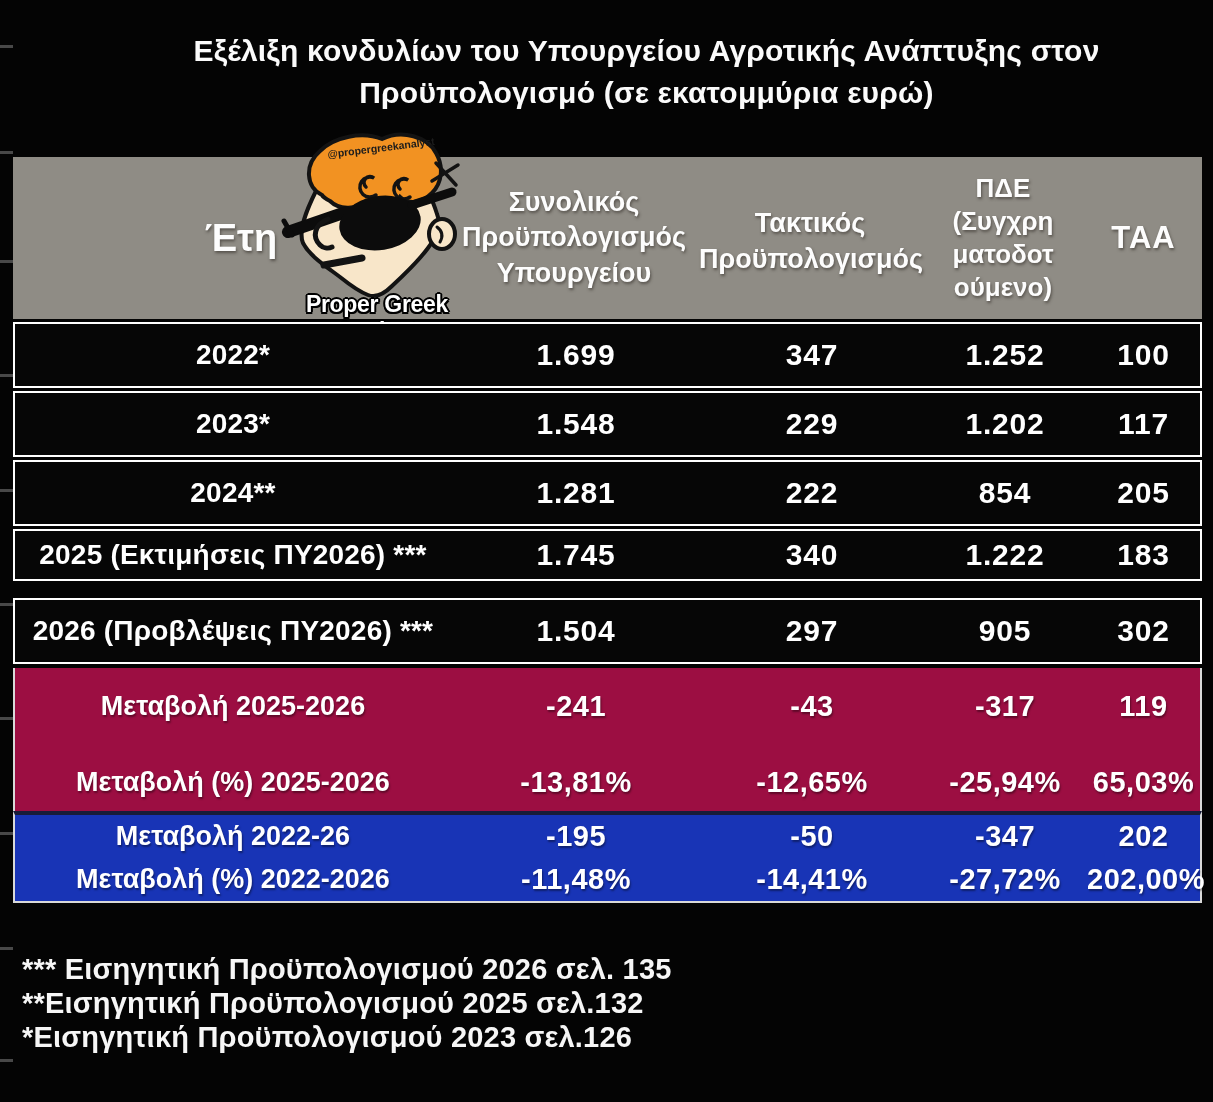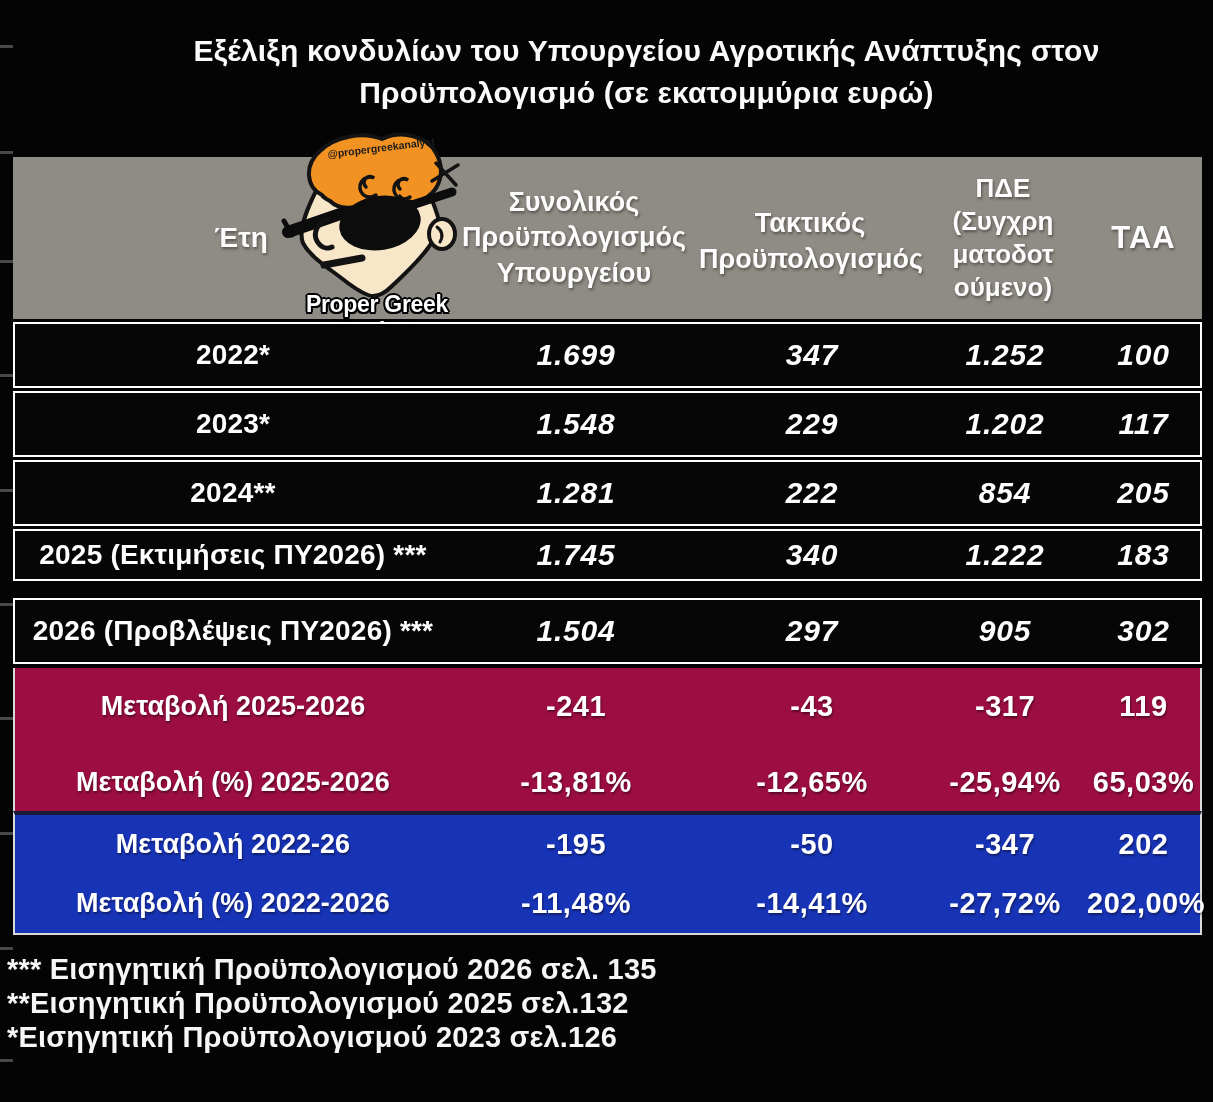--- a/index.html
+++ b/index.html
@@ -14,44 +14,44 @@
   }
   .grid5{display:grid;grid-template-columns:436px 250px 222px 164px 1fr;align-items:center;}
   .thead{
     position:absolute;left:13px;top:157px;width:1189px;height:162px;
     background:#8f8c85;
   }
   .hc{
     text-align:center;color:#fdfdfd;font-weight:bold;white-space:pre-line;
     text-shadow:1px 2px 3px rgba(40,35,30,.55);
   }
-  .hc.c0{font-size:28px;margin-left:20px;}
+  .hc.c0{font-size:38px;margin-left:20px;}
   .hc.c1{font-size:27px;line-height:1.32;}
   .hc.c2{font-size:27px;line-height:1.32;margin-top:8px;}
   .hc.c3{font-size:26px;line-height:1.27;}
   .hc.c4{font-size:31px;letter-spacing:1px;}
   .trow{
     position:absolute;left:13px;width:1189px;background:#060606;
     border:2px solid #ffffff;color:#fff;box-sizing:border-box;
   }
   .trow .lab{font-size:28px;text-align:center;font-weight:bold;letter-spacing:.2px;}
-  .trow .val{font-size:30px;text-align:center;font-weight:bold;letter-spacing:.8px;font-style:italic;}
+  .trow .val{font-size:30px;text-align:center;font-weight:bold;letter-spacing:.8px;}
   .r0{top:322px;height:66px;}
   .r1{top:391px;height:66px;}
   .r2{top:460px;height:66px;}
   .r3{top:529px;height:52px;}
   .r4{top:598px;height:66px;}
   .block{position:absolute;left:13px;width:1189px;box-sizing:border-box;color:#fff;}
   .block .brow{height:50%;}
   .block .lab{font-size:27px;text-align:center;font-weight:bold;text-shadow:1px 2px 2px rgba(0,0,0,.4);}
   .block .val{font-size:29px;text-align:center;font-weight:bold;letter-spacing:.5px;text-shadow:1px 2px 2px rgba(0,0,0,.4);}
   .red{top:668px;height:152px;background:#9c0e42;border-left:2px solid #d9d9d9;border-right:2px solid #d9d9d9;}
-  .blue{top:811px;height:124px;background:#1834b6;border:2px solid #d9d9d9;border-top:4px solid #181c39;}
+  .blue{top:811px;height:92px;background:#1834b6;border:2px solid #d9d9d9;border-top:4px solid #181c39;}
   .footnotes{
-    position:absolute;left:7px;top:952px;color:#f6f6f6;
+    position:absolute;left:22px;top:952px;color:#f6f6f6;
     font-size:29px;line-height:34px;font-weight:bold;letter-spacing:.2px;
   }
   .mascot{position:absolute;left:276px;top:131px;width:206px;height:196px;}
   .mascot-caption{
     position:absolute;left:270px;top:291px;width:214px;text-align:center;
     color:#fff;font-size:23px;font-weight:bold;letter-spacing:-.3px;
     text-shadow:2px 0 0 #000,-2px 0 0 #000,0 2px 0 #000,0 -2px 0 #000,
       1.5px 1.5px 0 #000,-1.5px 1.5px 0 #000,1.5px -1.5px 0 #000,-1.5px -1.5px 0 #000;
   }
   .edge-tick{position:absolute;left:0;width:13px;height:3px;background:#8b8b8b;opacity:.5;}

